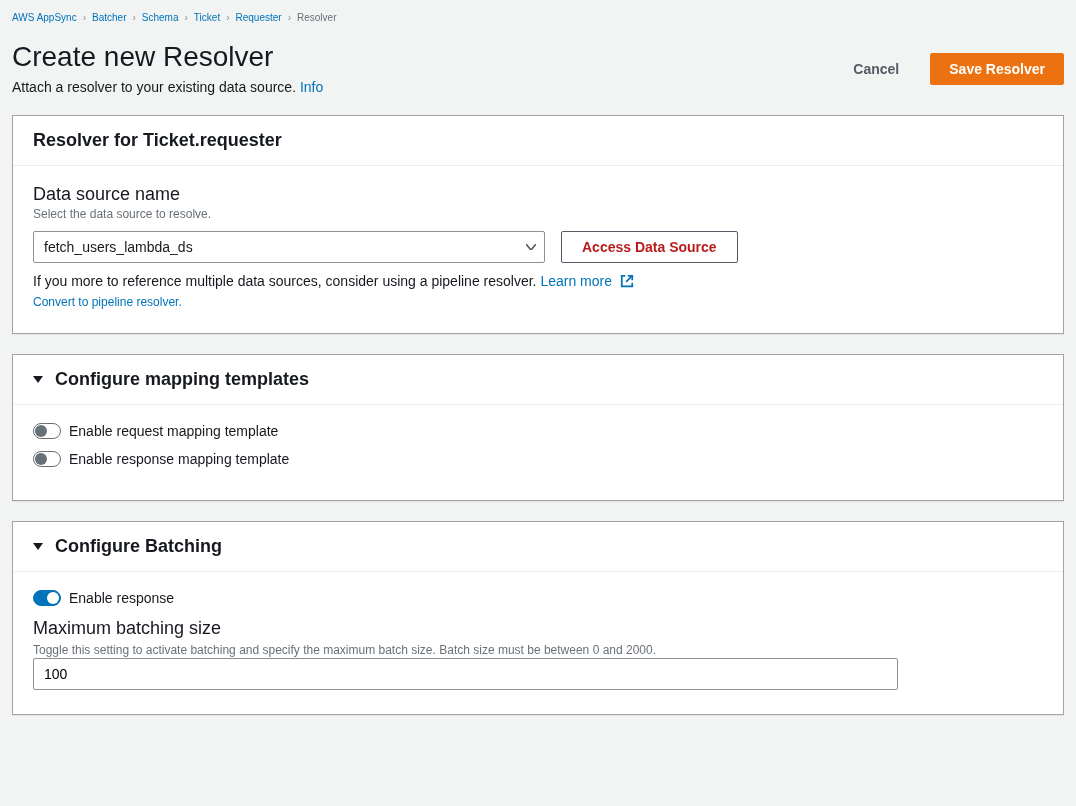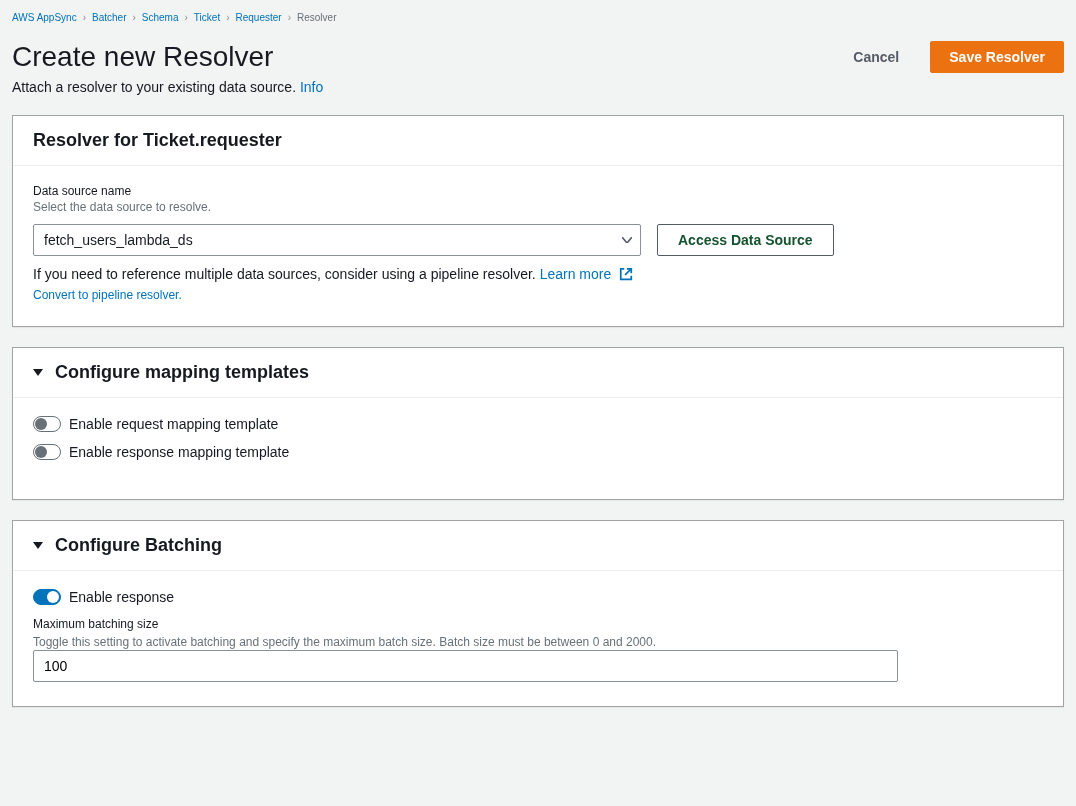--- a/index.html
+++ b/index.html
@@ -31,58 +31,58 @@
   .page-title {
     font-size: 28px;
     font-weight: 400;
     color: #16191f;
     margin-bottom: 6px;
   }
   .page-subtitle {
     font-size: 14px;
     color: #16191f;
   }
-  .actions { display: flex; gap: 12px; align-items: center; margin-top: 0;}
+  .actions { display: flex; gap: 12px; align-items: center; margin-top: 12px;}
   .btn {
     display: inline-flex;
     align-items: center;
     justify-content: center;
     height: 32px;
     padding: 0 18px;
     border-radius: 2px;
     font-weight: 700;
     font-size: 14px;
     cursor: pointer;
     border: 1px solid transparent;
     background: transparent;
   }
   .btn-link { color: #545b64; }
   .btn-primary { background: #ec7211; color: #fff; border-color: #ec7211; }
-  .btn-secondary { color: #14532d; border: 1px solid #545b64; background: #fff; font-weight: 700; padding: 0 20px; }
+  .btn-secondary { color: #b91c1c; border: 1px solid #545b64; background: #fff; font-weight: 700; padding: 0 20px; }
   .panel {
     background: #fff;
     border: 1px solid #a3a3a3;
     box-shadow: 0 1px 1px rgba(0,0,0,0.05);
     margin-bottom: 20px;
   }
   .panel-header {
     padding: 14px 20px;
     border-bottom: 1px solid #eaeded;
     font-size: 18px;
     font-weight: 700;
     display: flex;
     align-items: center;
     gap: 8px;
   }
   .panel-body { padding: 18px 20px 24px 20px; }
-  .field-label { font-size: 12px; color: #16191f; }
+  .field-label { font-size: 18px; color: #16191f; }
   .field-hint { font-size: 12px; color: #687078; margin-top: 2px; }
   .field-row { display: flex; gap: 16px; align-items: center; margin-top: 10px; }
   .select {
-    width: 608px; height: 32px;
+    width: 512px; height: 32px;
     border: 1px solid #879196;
     border-radius: 2px;
     display: flex; align-items: center; justify-content: space-between;
     padding: 0 8px 0 10px;
     background: #fff;
     cursor: pointer;
   }
   .select .caret {
     display: inline-block;
   }
@@ -157,21 +157,21 @@
         <span>fetch_users_lambda_ds</span>
         <span class="caret">
           <svg width="10" height="6" viewBox="0 0 10 6">
               <path d="M0 0 L5 6 L10 0" fill="none" stroke="#545b64" stroke-width="1.6"></path>
             </svg>
         </span>
       </div>
       <button class="btn btn-secondary">Access Data Source</button>
     </div>
     <div class="help-line">
-      <span>If you need to reference multiple data sources, consider using a pipeline resolver. </span><a>Learn more</a>
+      <span>If you more to reference multiple data sources, consider using a pipeline resolver. </span><a>Learn more</a>
       <span class="ext-icon">
         <svg width="14" height="14" viewBox="0 0 16 16" fill="none" stroke="#0073bb" stroke-width="2">
           <path d="M6 2 H2 V14 H14 V10"></path>
             <path d="M9 2 H14 V7"></path>
             <path d="M14 2 L7 9"></path>
         </svg>
       </span>
     </div>
     <a class="convert-link">Convert to pipeline resolver.</a>
   </div>
@@ -182,21 +182,21 @@
     <span class="disclose"></span>
     <span>Configure mapping templates</span>
   </div>
   <div class="panel-body">
     <div class="toggle-row">
       <div class="toggle">
           <div class="knob"></div>
         </div>
       <span>Enable request mapping template</span>
     </div>
-    <div class="toggle-row" style="margin-bottom:15px">
+    <div class="toggle-row" style="margin-bottom:9px">
       <div class="toggle">
           <div class="knob"></div>
         </div>
       <span>Enable response mapping template</span>
     </div>
   </div>
 </section>
 
 <section class="panel" style="margin-bottom:0">
   <div class="panel-header">

